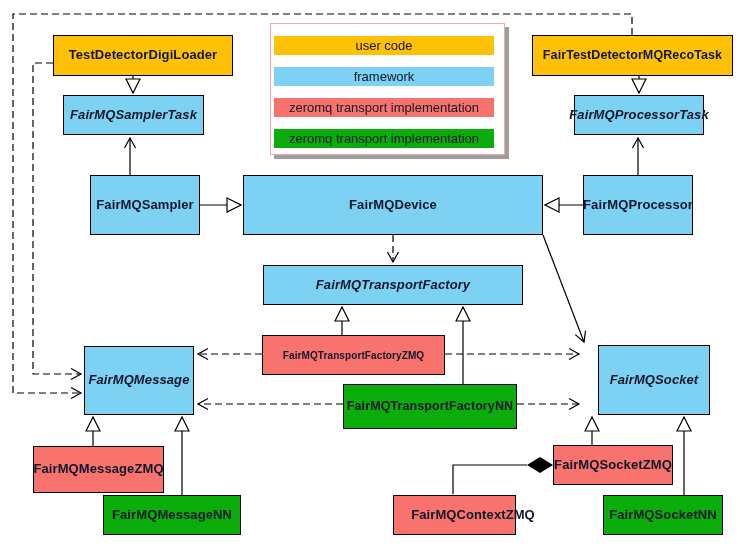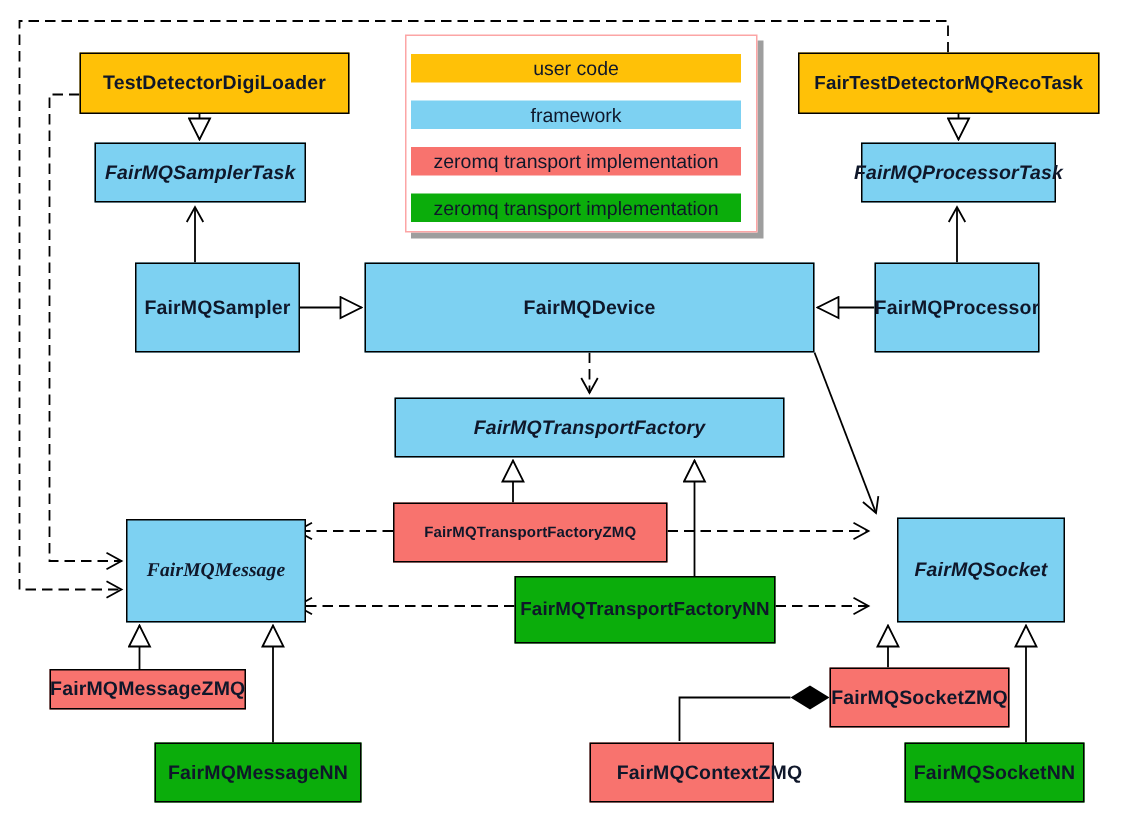--- a/index.html
+++ b/index.html
@@ -23,23 +23,23 @@
   #n-digi{left:53px;top:35px;width:180px;height:41px;}
   #n-reco{left:532px;top:35px;width:201px;height:41px;font-size:12.5px;}
   #n-samplertask{left:63px;top:95px;width:141px;height:40px;}
   #n-processortask{left:574px;top:95px;width:130px;height:40px;}
   #n-sampler{left:90px;top:175px;width:110px;height:60px;}
   #n-device{left:243px;top:175px;width:300px;height:60px;}
   #n-processor{left:583px;top:175px;width:110px;height:60px;}
   #n-tf{left:263px;top:265px;width:260px;height:40px;}
   #n-tfzmq{left:262px;top:335px;width:183px;height:40px;font-size:10px;}
   #n-tfnn{left:343px;top:384px;width:174px;height:45px;font-size:12.5px;}
-  #n-message{left:84px;top:346px;width:120px;height:69px;font-family:Liberation Serif, serif;}
+  #n-message{left:84px;top:346px;width:110px;height:69px;}
   #n-socket{left:598px;top:345px;width:112px;height:70px;}
-  #n-messagezmq{left:33px;top:446px;width:131px;height:27px;}
+  #n-messagezmq{left:33px;top:446px;width:131px;height:47px;}
   #n-messagenn{left:103px;top:495px;width:138px;height:40px;text-align:right;}
   #n-socketzmq{left:553px;top:445px;width:120px;height:40px;}
   #n-socketnn{left:603px;top:495px;width:120px;height:40px;}
   #n-contextzmq{left:393px;top:495px;width:123px;height:40px;padding-left:37px;}
 
   
   #legend{
     position:absolute;left:270px;top:23px;width:233px;height:130px;
     background:#fff;border:1px solid #fca5a5;box-shadow:4px 4px 0 #9e9e9e;
   }

